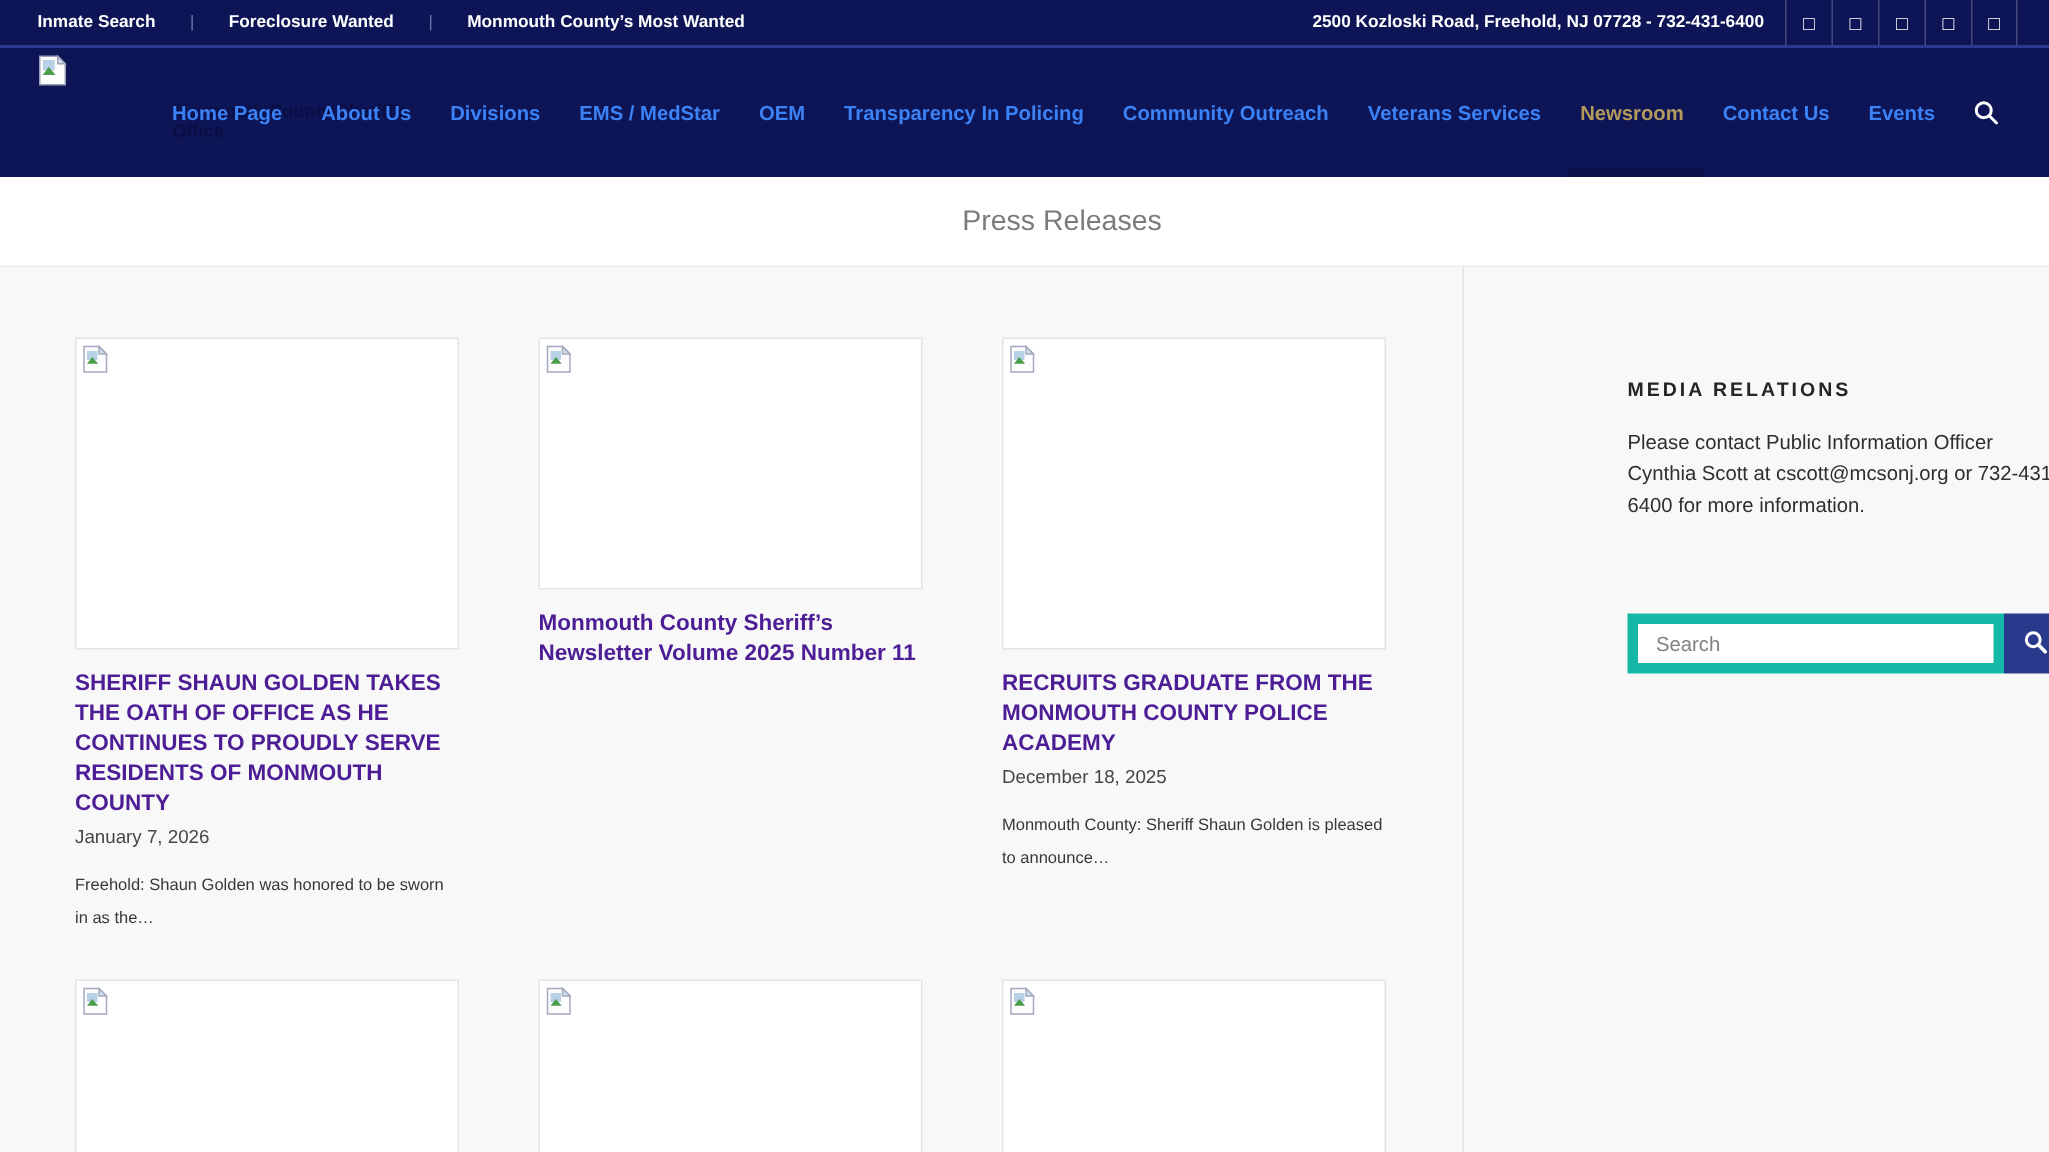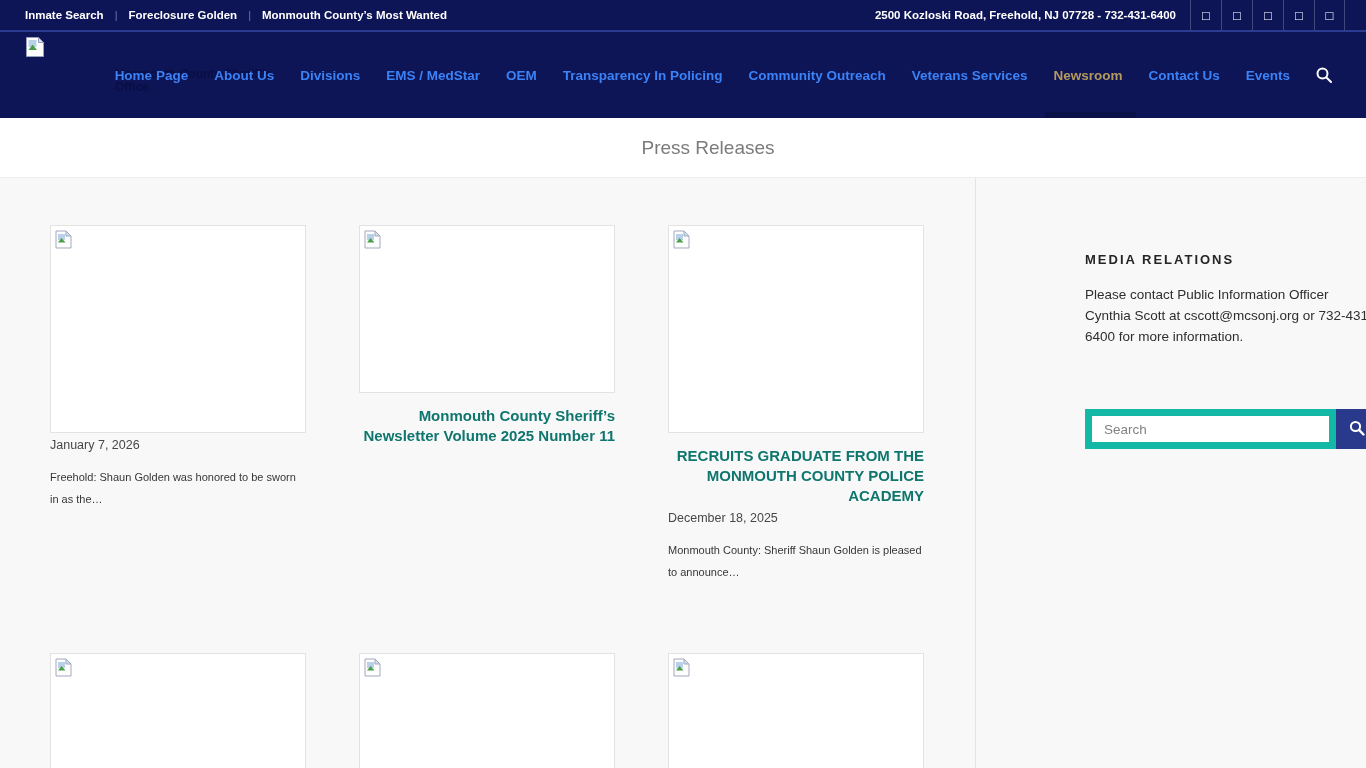--- a/index.html
+++ b/index.html
@@ -2,21 +2,21 @@
 <html style="--navy: #0e1556; --gold: #b39a5d; --button_navy: #293a8c; --content_bg: #f8f8f8;"><head>
 <meta charset="utf-8">
 <style>
   * { margin:0; padding:0; box-sizing:border-box; }
   html,body { width:1366px; height:768px; overflow:hidden;
     font-family:"Liberation Sans", sans-serif; background:#f8f8f8; }
 
   
   .topbar { height:30px; background:var(--navy,#0e1556); display:flex;
     align-items:center; justify-content:space-between; padding:0 0 0 25px; }
-  .topbar-left { display:flex; align-items:center; }
+  .topbar-left { display:flex; align-items:center;gap:12px; }
   .topbar-link { color:#fff; font-size:11.5px; font-weight:bold; text-decoration:none; cursor:pointer; }
   .topbar-sep { color:#6d77ac; font-size:11px; margin:0 11px; }
   .topbar-right { display:flex; align-items:center; height:42px; padding-right:21px; }
   .topbar-address { color:#fff; font-size:11.5px; font-weight:bold; margin-right:14px; }
   .social-cell { width:31px; height:30px; display:flex; align-items:center; justify-content:center;
     border-left:1px solid rgba(255,255,255,0.22); color:#fff; font-size:13px; cursor:pointer; }
   .social-cell:last-child { border-right:1px solid rgba(255,255,255,0.22); }
 
   
   .mainnav { position:relative; height:88px; background:var(--navy,#0e1556);
@@ -42,21 +42,21 @@
   .v-divider { position:absolute; left:975px; top:0; bottom:0; width:1px; background:#e4e4e4; }
 
   .article-row { position:absolute; left:50px; display:flex; gap:53px; }
   .row-1 { top:47px; }
   .row-2 { top:475px; }
   .article { width:256px; display:flex; flex-direction:column; }
   .img-box { width:256px; background:#ffffff; border:1px solid #e3e3e3; position:relative; cursor:pointer; }
   .img-box .bimg { position:absolute; left:4px; top:4px; }
   .h-208 { height:208px; } .h-168 { height:168px; } .h-200 { height:200px; }
   .article-title { margin-top:13px; font-size:15px; font-weight:bold; line-height:20px;
-    color:#0f766e; cursor:pointer;text-align:right; }
+    color:#4c1d95; cursor:pointer; }
   .article-date { margin-top:5px; font-size:12.5px; color:#474747; }
   .article-excerpt { margin-top:15px; font-size:11px; line-height:21.5px; color:#373737; }
 
   
   .sidebar { position:absolute; left:1085px; top:50px; width:293px;margin-top:24px; }
   .sidebar-heading { font-size:13px; font-weight:bold; letter-spacing:2px; color:#252525; }
   .sidebar-text { margin-top:17px; font-size:13.5px; line-height:21px; color:#2e2e2e; }
   .search-row { margin-top:62px; display:flex; }
   .search-input { width:251px; height:40px; border:7px solid #14b8a6; background:#fff;
     padding:0 12px; font-size:13.5px; color:#333; outline:none;
@@ -65,21 +65,21 @@
   .search-btn { width:42px; height:40px; background:var(--button_navy,#293a8c); border:none;
     display:flex; align-items:center; justify-content:center; cursor:pointer; }
 </style>
 </head>
 <body>
 
 <div class="topbar">
   <div class="topbar-left">
     <a class="topbar-link">Inmate Search</a>
     <span class="topbar-sep">|</span>
-    <a class="topbar-link">Foreclosure Golden</a>
+    <a class="topbar-link">Foreclosure Wanted</a>
     <span class="topbar-sep">|</span>
     <a class="topbar-link">Monmouth County’s Most Wanted</a>
   </div>
   <div class="topbar-right">
     <span class="topbar-address">2500 Kozloski Road, Freehold, NJ 07728 - 732-431-6400</span>
     <span class="social-cell">□</span>
     <span class="social-cell">□</span>
     <span class="social-cell">□</span>
     <span class="social-cell">□</span>
     <span class="social-cell">□</span>
@@ -131,20 +131,21 @@
       <div class="img-box h-208">
         <span class="bimg">
           <svg width="17" height="19" viewBox="0 0 17 19">
             <path d="M1 1h10l5 5v12H1z" fill="#fdfdfd" stroke="#a3a9bf" stroke-width="1"></path>
             <path d="M11 1v5h5z" fill="#cfe0ee" stroke="#a3a9bf" stroke-width="1"></path>
             <rect x="3" y="4" width="7" height="6" fill="#b9d1e8"></rect>
             <path d="M3 12.5l3.5-4.5 4 4.5z" fill="#4a9e4a"></path>
           </svg>
         </span>
       </div>
+      <div class="article-title">SHERIFF SHAUN GOLDEN TAKES THE OATH OF OFFICE AS HE CONTINUES TO PROUDLY SERVE RESIDENTS OF MONMOUTH COUNTY</div>
       <div class="article-date">January 7, 2026</div>
       <div class="article-excerpt">Freehold: Shaun Golden was honored to be sworn in as the…</div>
     </div>
 
     <div class="article">
       <div class="img-box h-168">
         <span class="bimg">
           <svg width="17" height="19" viewBox="0 0 17 19">
             <path d="M1 1h10l5 5v12H1z" fill="#fdfdfd" stroke="#a3a9bf" stroke-width="1"></path>
             <path d="M11 1v5h5z" fill="#cfe0ee" stroke="#a3a9bf" stroke-width="1"></path>

